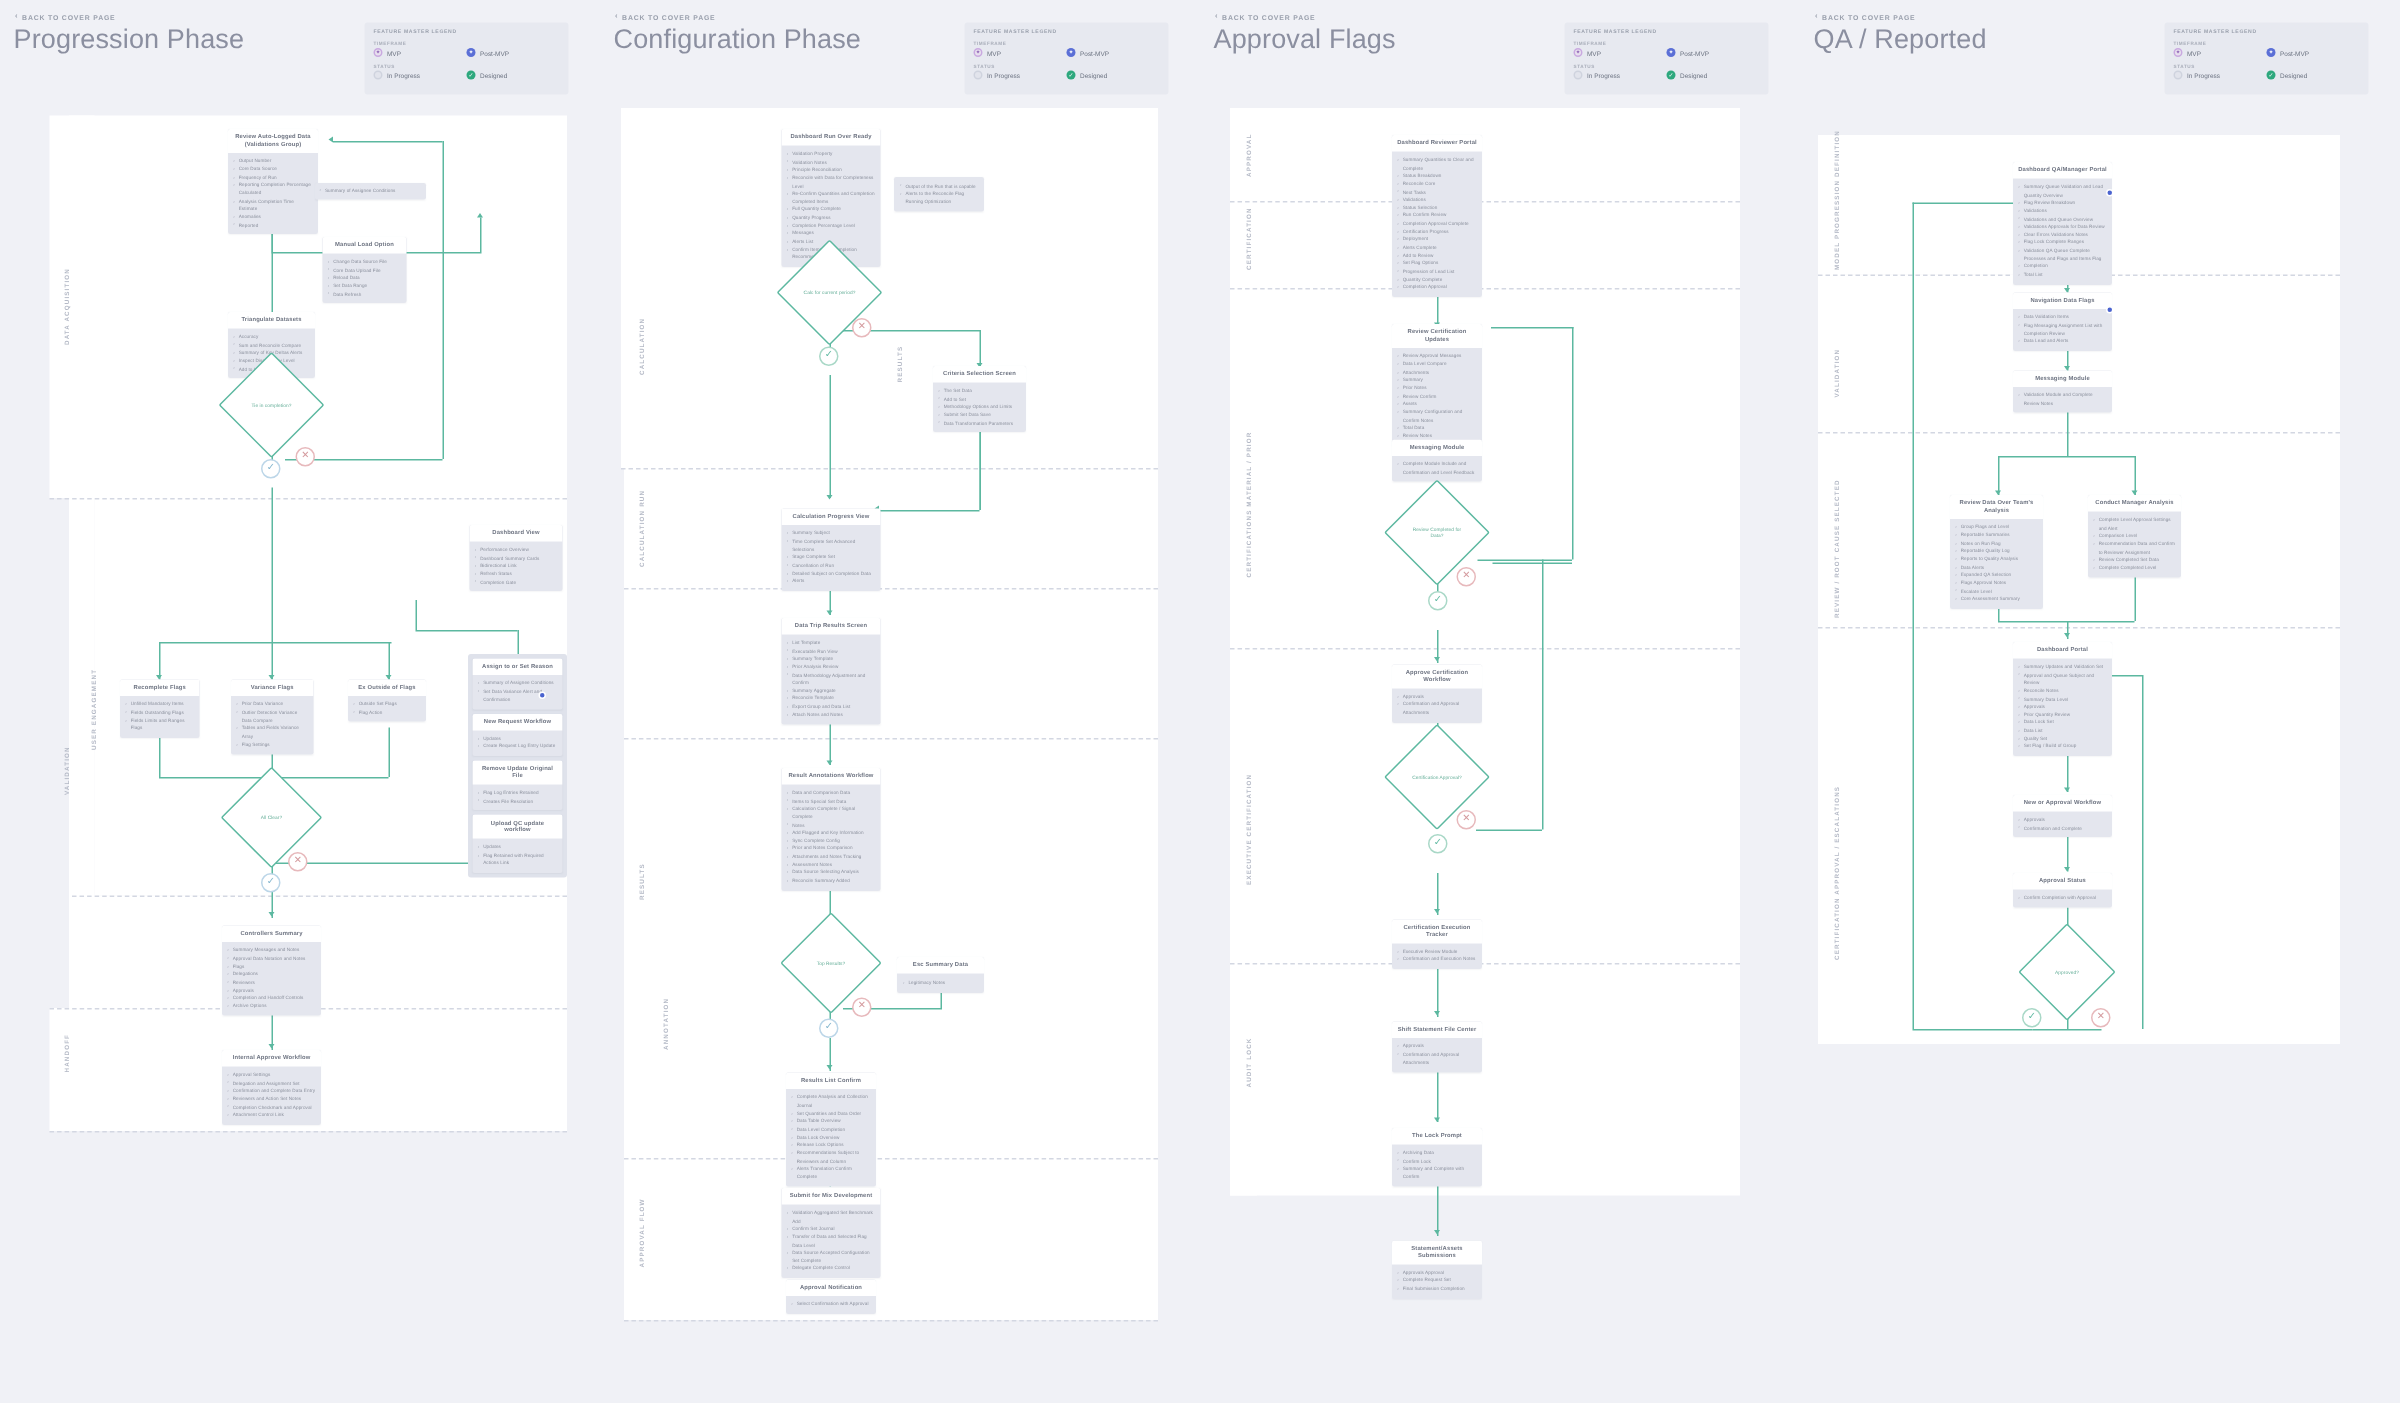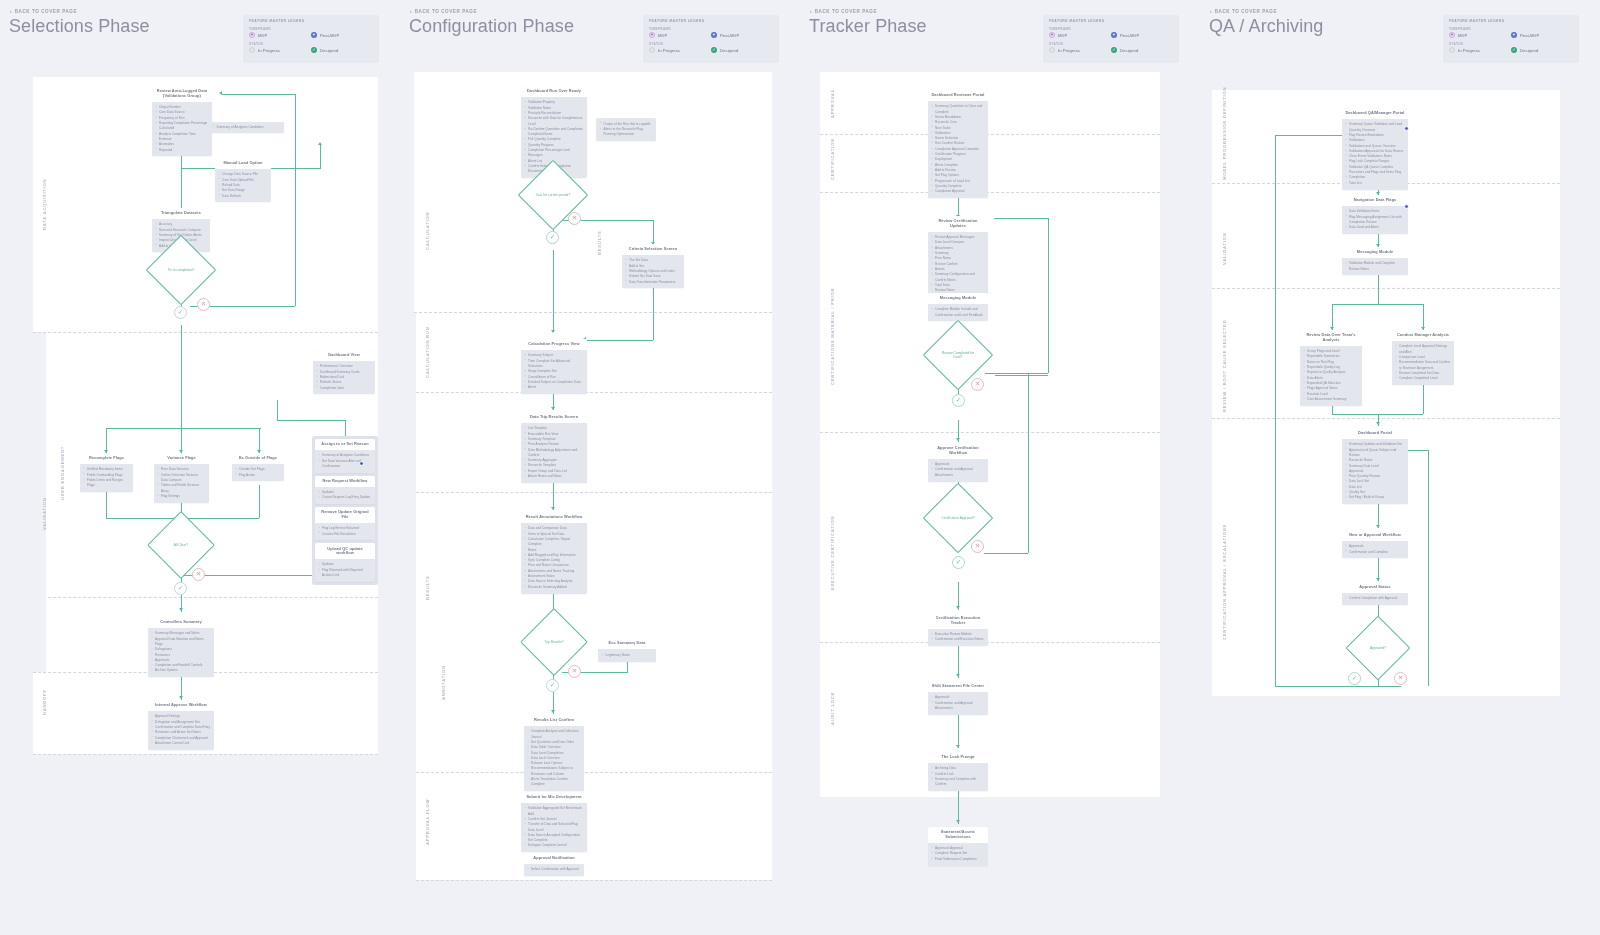--- a/index.html
+++ b/index.html
@@ -117,21 +117,21 @@
 </head>
 <body>
 
 <div class="board">
 
   <div class="panel">
     <div class="back-link">
       <span class="arrow">‹</span>
       <span>BACK TO COVER PAGE</span>
     </div>
-    <div class="panel-title">Selections Phase</div>
+    <div class="panel-title">Progression Phase</div>
 
     <div class="legend">
       <div class="legend-title">FEATURE MASTER LEGEND</div>
       <div class="legend-group-label">TIMEFRAME</div>
       <div class="legend-row">
         <div class="legend-item">
           <span class="chip mvp">✦</span>
           <span class="lbl">MVP</span>
         </div>
         <div class="legend-item">
@@ -624,21 +624,21 @@
           </div>
       </div>
     </div>
   </div>
 
   <div class="panel">
     <div class="back-link">
       <span class="arrow">‹</span>
       <span>BACK TO COVER PAGE</span>
     </div>
-    <div class="panel-title">Tracker Phase</div>
+    <div class="panel-title">Approval Flags</div>
 
     <div class="legend">
       <div class="legend-title">FEATURE MASTER LEGEND</div>
       <div class="legend-group-label">TIMEFRAME</div>
       <div class="legend-row">
         <div class="legend-item">
           <span class="chip mvp">✦</span>
           <span class="lbl">MVP</span>
         </div>
         <div class="legend-item">
@@ -821,21 +821,21 @@
           </div>
       </div>
     </div>
   </div>
 
   <div class="panel">
     <div class="back-link">
       <span class="arrow">‹</span>
       <span>BACK TO COVER PAGE</span>
     </div>
-    <div class="panel-title">QA / Archiving</div>
+    <div class="panel-title">QA / Reported</div>
 
     <div class="legend">
       <div class="legend-title">FEATURE MASTER LEGEND</div>
       <div class="legend-group-label">TIMEFRAME</div>
       <div class="legend-row">
         <div class="legend-item">
           <span class="chip mvp">✦</span>
           <span class="lbl">MVP</span>
         </div>
         <div class="legend-item">

